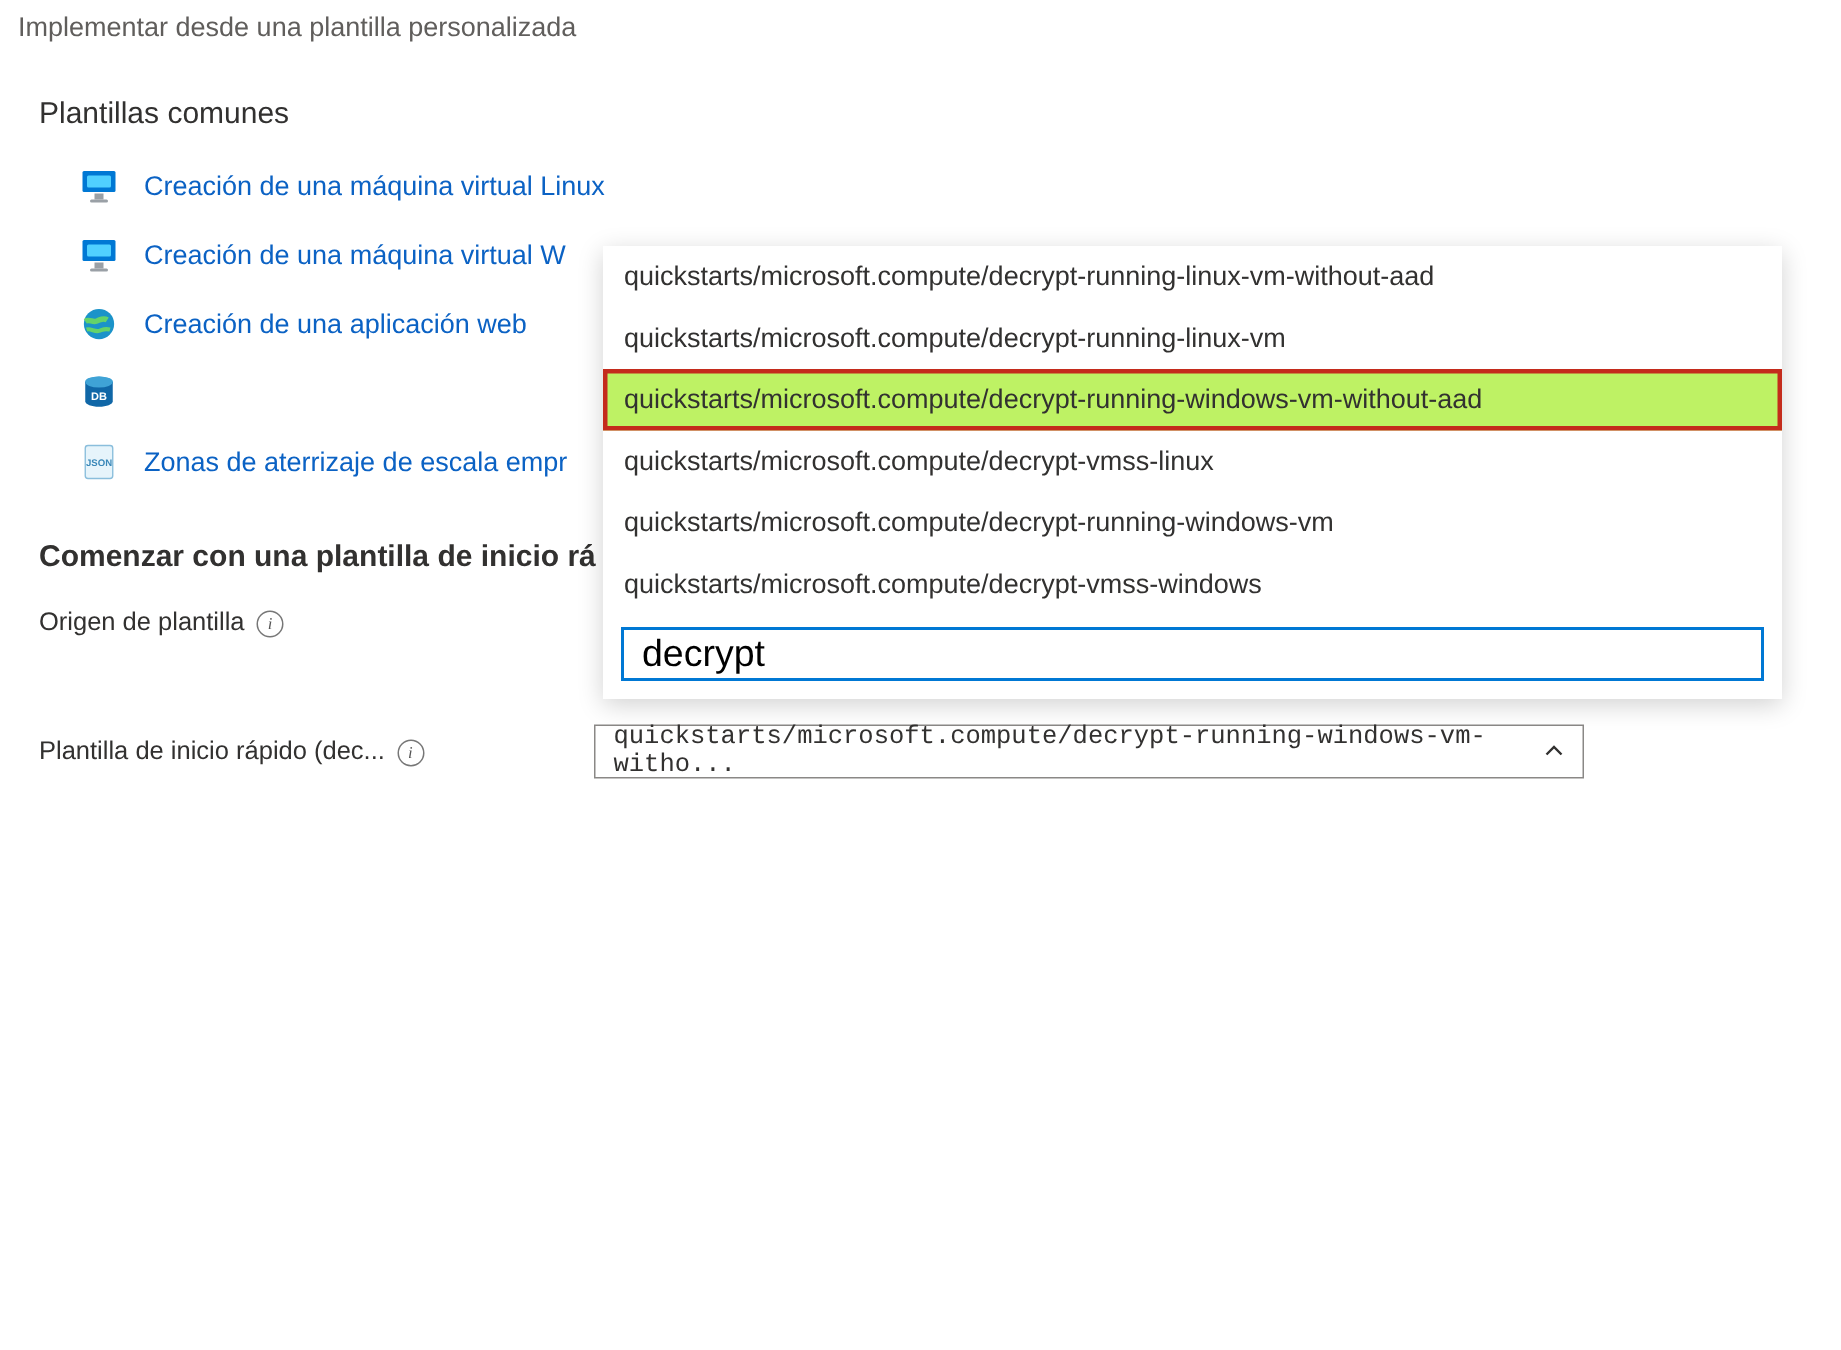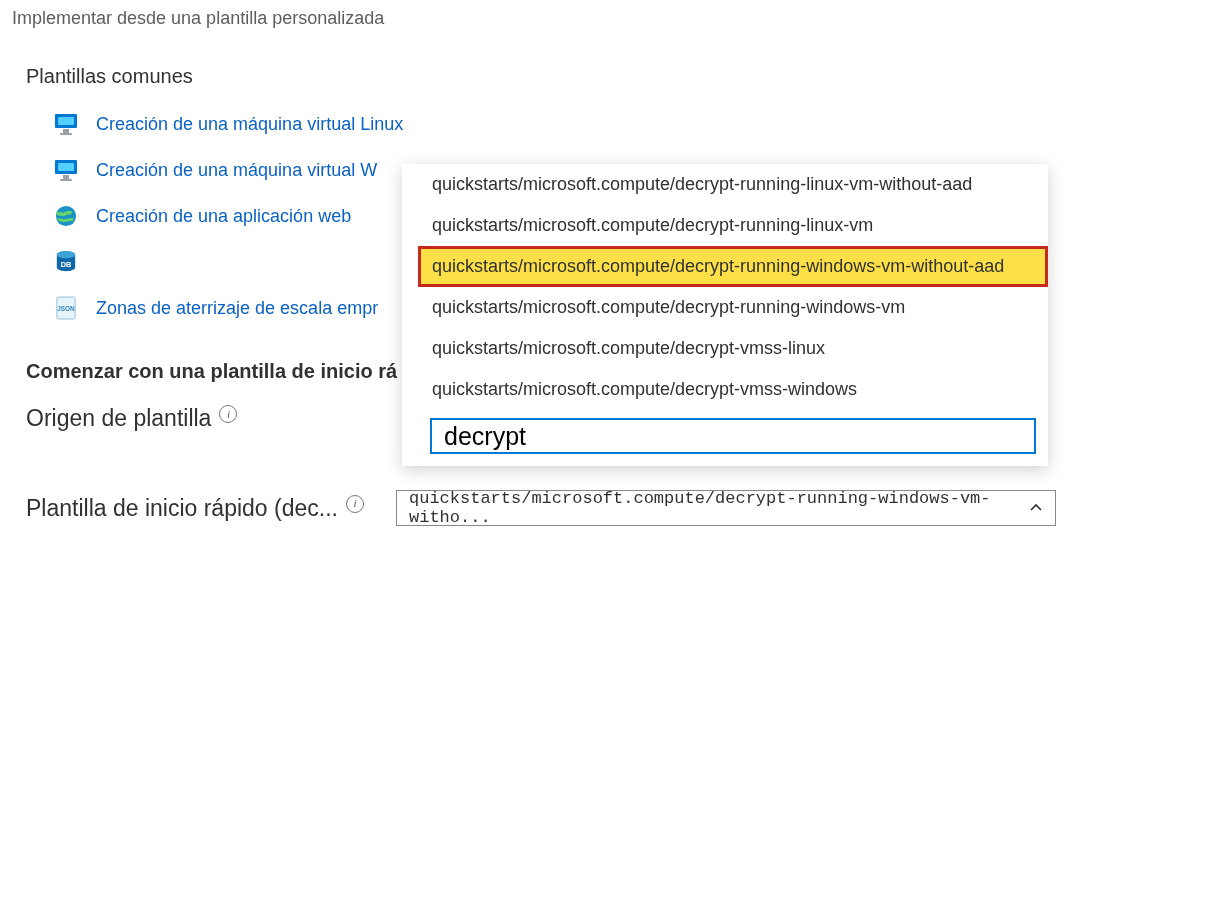--- a/index.html
+++ b/index.html
@@ -14,31 +14,31 @@
   body{width:1227px;height:900px;box-sizing:border-box;position:relative;}
   .page{padding:4px 0 0 12px;}
   .page-title{font-size:18px;font-weight:400;color:var(--text-muted);margin:4px 16px 36px 0;}
   .section-heading{font-size:20px;font-weight:400;margin:0 0 24px 14px;}
   .template-list{display:flex;flex-direction:column;gap:22px;margin-left:42px;}
   .template-item{display:flex;align-items:center;gap:18px;text-align:center;}
   .template-item .label{font-size:18px;color:var(--link);cursor:pointer;}
   .template-item .ic{width:24px;height:24px;display:inline-flex;align-items:center;justify-content:center;flex-shrink:0;}
   .quickstart-heading{font-size:20px;font-weight:600;margin:40px 0 22px 14px;}
   .field-row{display:flex;align-items:center;margin:0 0 58px 14px;}
-  .field-label{font-size:23px;color:var(--text);width:370px;display:flex;align-items:flex-start;gap:8px;}
+  .field-label{font-size:17px;color:var(--text);width:370px;display:flex;align-items:flex-end;gap:8px;}
   .field-row.last{margin-bottom:0;}
   .info-circ{width:16px;height:16px;display:inline-flex;align-items:center;justify-content:center;border:1px solid #777;border-radius:50%;font-size:11px;line-height:1;color:#555;font-style:italic;font-family:Georgia,serif;flex-shrink:0;}
   .info-circ::before{content:"i";}
   
   .combo{position:relative;width:660px;height:36px;border:1px solid var(--border);display:flex;align-items:center;padding:0 40px 0 12px;font-size:17px;box-sizing:border-box;font-family:Liberation Mono, monospace;}
   .combo .chev{position:absolute;right:12px;top:50%;transform:translateY(-50%);}
   
-  .popover{position:absolute;left:402px;top:164px;width:630px;background:#fff;box-shadow:0 4px 16px rgba(0,0,0,.18);padding:0 0 12px 16px;z-index:5;}
+  .popover{position:absolute;left:402px;top:164px;width:786px;background:#fff;box-shadow:0 4px 16px rgba(0,0,0,.18);padding:0 0 12px 0;z-index:5;}
   .opt{padding:10px 14px;font-size:18px;color:#323130;cursor:pointer;}
-  .opt.highlight{box-shadow:inset 0 0 0 3px #c42b1c;background:#fde047;}
+  .opt.highlight{box-shadow:inset 0 0 0 3px #c42b1c;background:#bef264;}
   .search-wrap{padding:8px 12px 0 12px;}
   .search-input{width:100%;height:36px;box-sizing:border-box;border:2px solid var(--accent);padding:0 12px;font-size:25px;font-family:inherit;outline:none;}
   
   svg{display:block;}
 </style>
 </head>
 <body>
 
 <div class="page">
 
@@ -129,19 +129,19 @@
       </span>
     </div>
   </div>
 
 </div>
 
 <div class="popover">
   <div class="opt">quickstarts/microsoft.compute/decrypt-running-linux-vm-without-aad</div>
   <div class="opt">quickstarts/microsoft.compute/decrypt-running-linux-vm</div>
   <div class="opt highlight">quickstarts/microsoft.compute/decrypt-running-windows-vm-without-aad</div>
+  <div class="opt">quickstarts/microsoft.compute/decrypt-vmss-linux</div>
   <div class="opt">quickstarts/microsoft.compute/decrypt-running-windows-vm</div>
-  <div class="opt">quickstarts/microsoft.compute/decrypt-vmss-linux</div>
   <div class="opt">quickstarts/microsoft.compute/decrypt-vmss-windows</div>
   <div class="search-wrap">
     <input class="search-input" type="text" value="decrypt" style="">
   </div>
 </div>
 
 </body></html>

